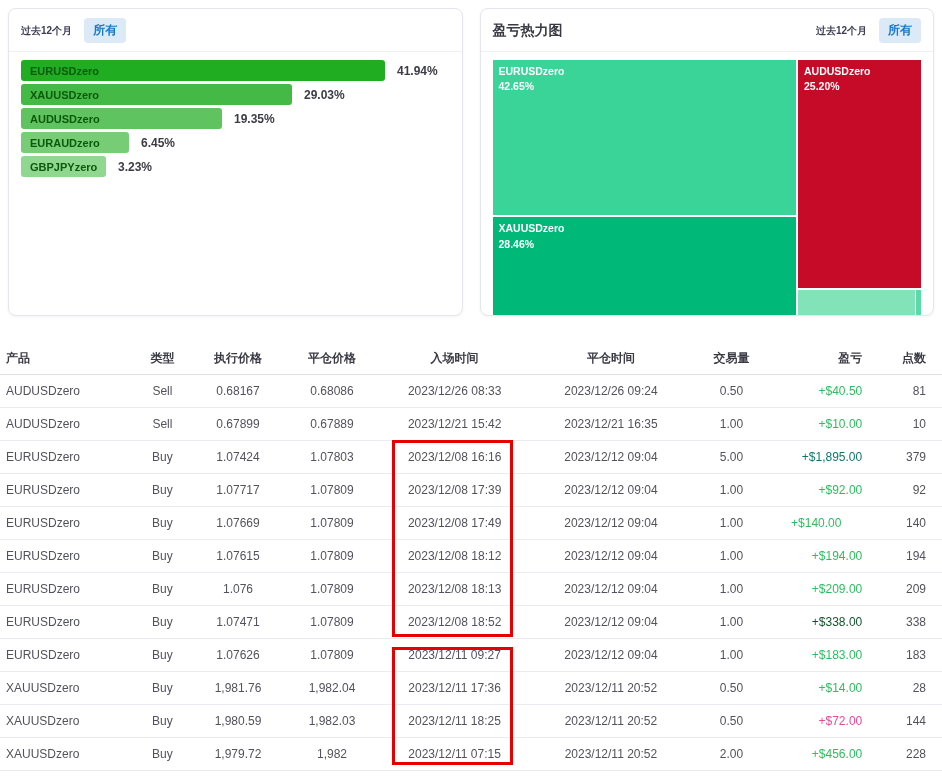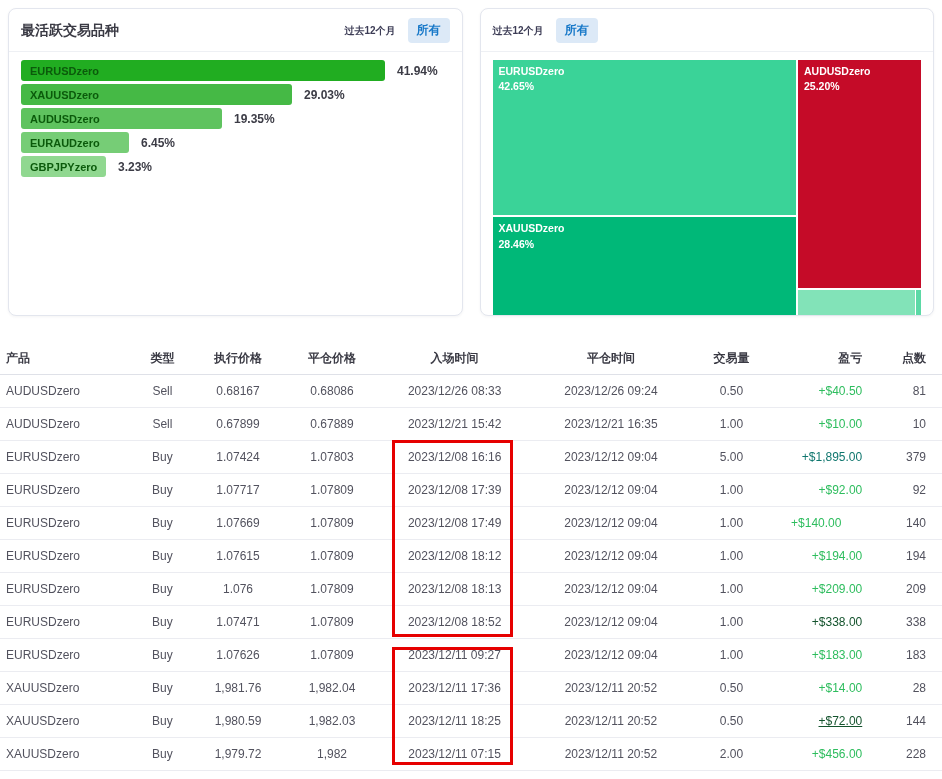--- a/index.html
+++ b/index.html
@@ -83,21 +83,20 @@
     pointer-events:none;
   }
 </style>
 </head>
 <body>
 
 <div class="panels">
 
   <section class="panel">
     <div class="panel-header">
-      <span class="panel-title">最活跃交易品种</span>
       <span class="period-label">过去12个月</span>
       <button class="filter-btn">所有</button>
     </div>
     <div class="panel-body">
       <div id="bar-chart">
           <div class="bar-row">
             <div class="bar" style="width: 364px; background: rgb(33, 173, 33);">
               <span class="bar-label" style="color: rgb(11, 90, 11);">EURUSDzero</span>
             </div>
             <span class="bar-value">41.94%</span>
@@ -125,20 +124,21 @@
               <span class="bar-label" style="color: rgb(11, 90, 11);">GBPJPYzero</span>
             </div>
             <span class="bar-value">3.23%</span>
           </div>
         </div>
     </div>
   </section>
 
   <section class="panel">
     <div class="panel-header">
+      <span class="panel-title">盈亏热力图</span>
       <span class="period-label">过去12个月</span>
       <button class="filter-btn">所有</button>
     </div>
     <div class="panel-body">
       <div class="treemap" id="treemap">
           <div class="tm-block" style="left: 0%; top: 0%; width: 70.8%; height: 59.3%; background: rgb(58, 211, 152);">
             <div class="tm-label">
               <div>EURUSDzero</div>
               <div>42.65%</div>
             </div>
@@ -300,21 +300,21 @@
         <td class="ar col-last">28</td>
       </tr>
       <tr>
         <td class="al col-first">XAUUSDzero</td>
         <td class="ac">Buy</td>
         <td class="ac">1,980.59</td>
         <td class="ac">1,982.03</td>
         <td class="ac">2023/12/11 18:25</td>
         <td class="ac">2023/12/11 20:52</td>
         <td class="ac">0.50</td>
-        <td class="ar" style="color: #14532d; text-decoration: underline;">+$72.00</td>
+        <td class="ar" style="color: #ec4899;">+$72.00</td>
         <td class="ar col-last">144</td>
       </tr>
       <tr>
         <td class="al col-first">XAUUSDzero</td>
         <td class="ac">Buy</td>
         <td class="ac">1,979.72</td>
         <td class="ac">1,982</td>
         <td class="ac">2023/12/11 07:15</td>
         <td class="ac">2023/12/11 20:52</td>
         <td class="ac">2.00</td>

